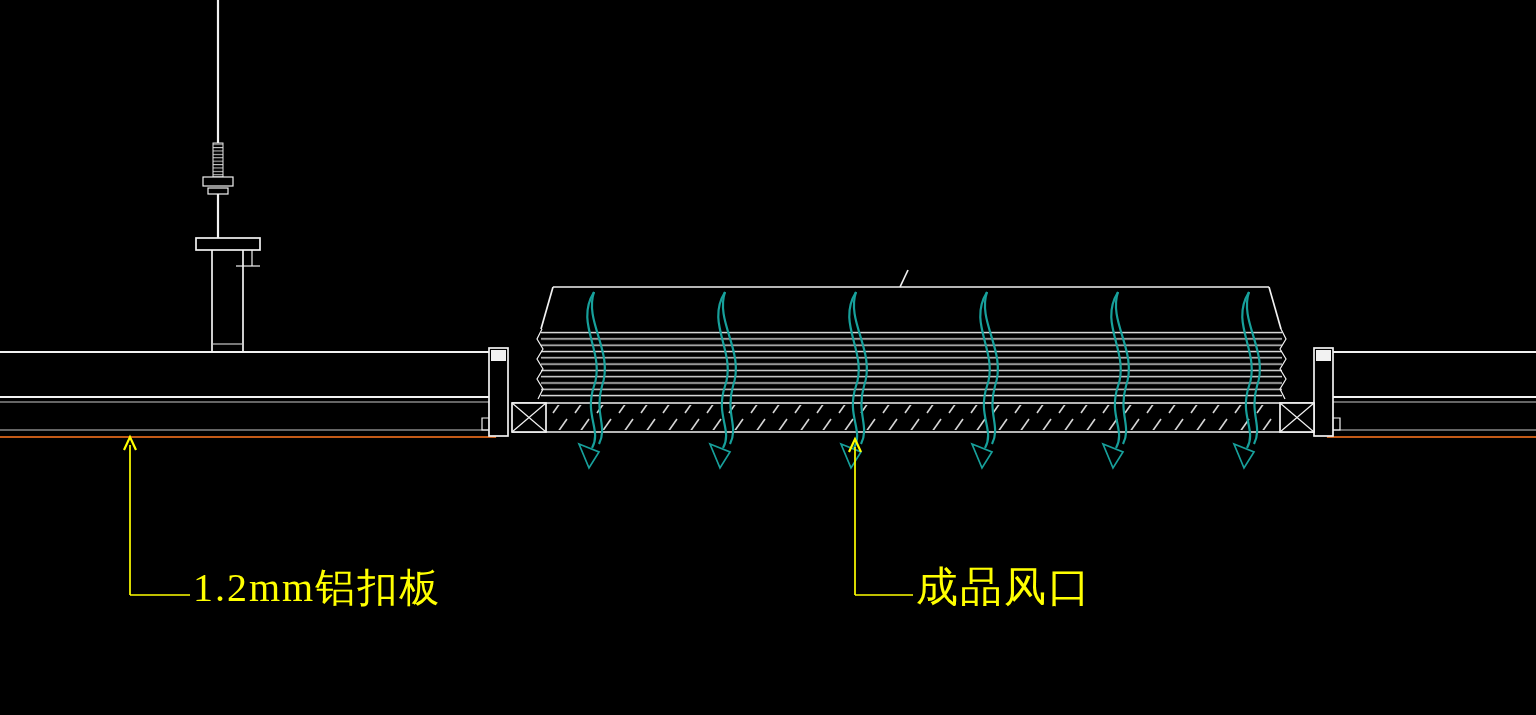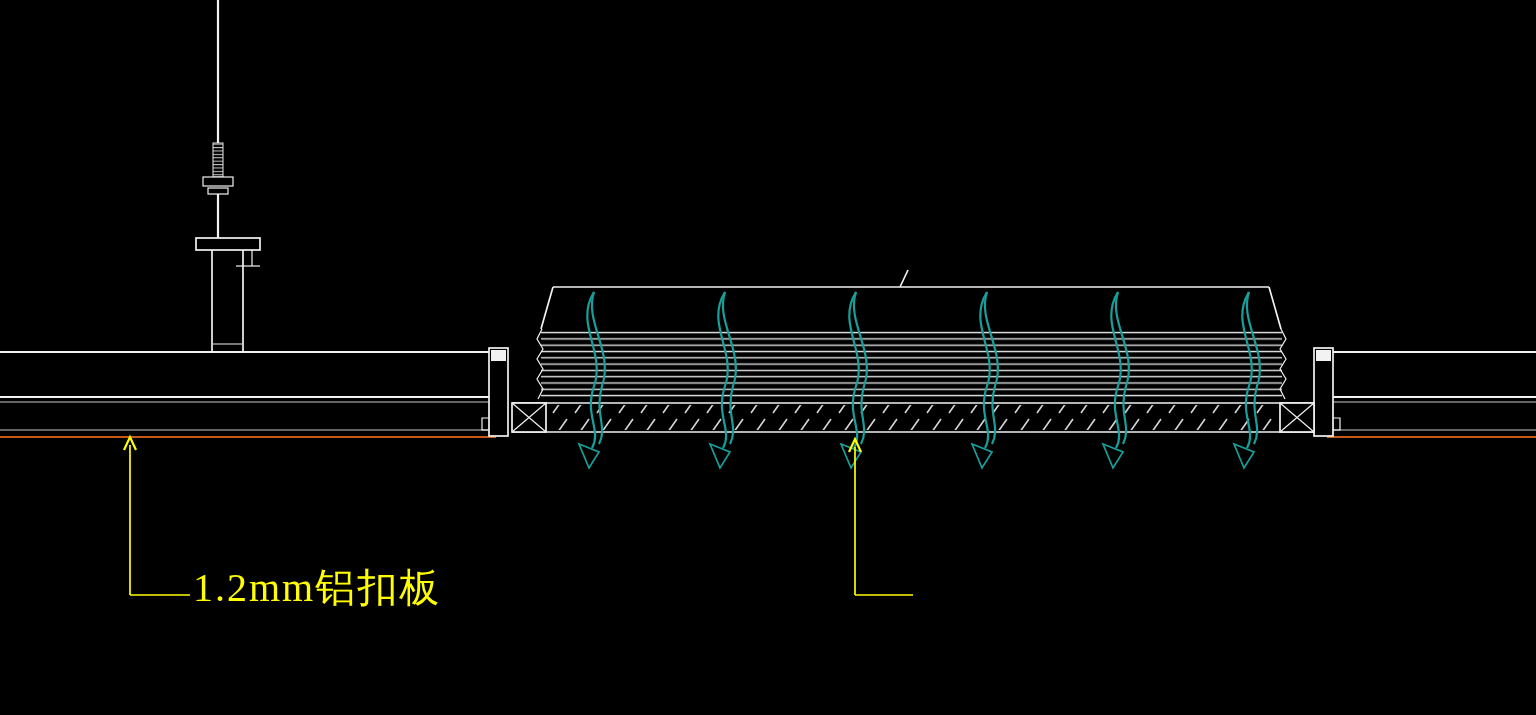--- a/index.html
+++ b/index.html
@@ -146,14 +146,15 @@
       <line class="s-yellow w15" x1="130" y1="595" x2="190" y2="595"></line>
     </g>
     <g>
       <path class="s-yellow f-none w2" d="M849,452 L855,439 L861,452"></path>
       <line class="s-yellow w15" x1="855" y1="447" x2="855" y2="595"></line>
       <line class="s-yellow w15" x1="855" y1="595" x2="913" y2="595"></line>
     </g>
   </svg>
 
   <div class="label label-panel">1.2mm铝扣板</div>
+  <div class="label label-vent">成品风口</div>
 
 </div>
 
 </body></html>

